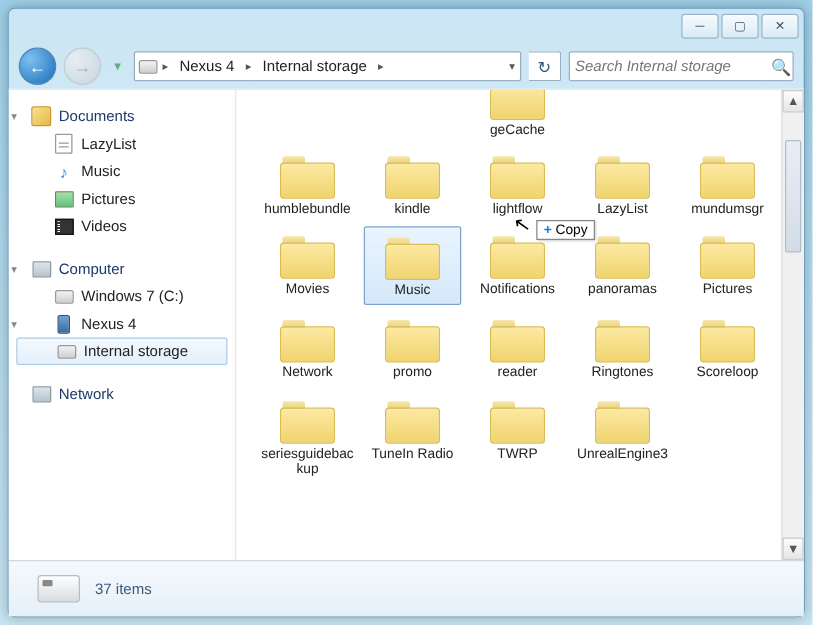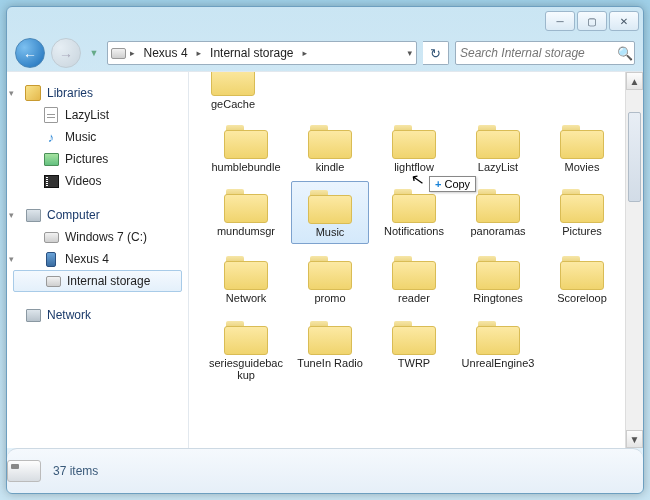--- a/index.html
+++ b/index.html
@@ -42,21 +42,21 @@
 .item .lbl { line-height:1.15; word-break:break-word; max-width:76px;}
 .folder { width:48px; height:40px; position:relative;}
 .folder::before { content:""; position:absolute; top:4px; left:4px; width:18px; height:8px; background:linear-gradient(#f6e6a8,#e8ce72); border-radius:2px 2px 0 0;}
 .folder::after { content:""; position:absolute; top:9px; left:2px; right:2px; bottom:2px; background:linear-gradient(#fce9a3,#f0d46e); border-radius:3px; border:1px solid #d9bc55;}
 .item.sel { background:linear-gradient(#eaf4fe,#d4e9fb); border:1px solid #7da2ce; border-radius:2px;}
 .item.ghost { opacity:0.55;}
 .item.partial { margin-top:-24px;}
 .copy-tip { position:absolute; font-size:11px; background:#fff; border:1px solid #888; padding:1px 5px; box-shadow:1px 1px 2px rgba(0,0,0,0.2); display:flex; align-items:center; gap:3px;}
 .copy-tip .plus { color:#1882d8; font-weight:bold;}
 .cursor { position:absolute; font-size:16px; color:#000; pointer-events:none; transform:rotate(-10deg);}
-.status { height:45px; background:linear-gradient(#f5f9fd,#e6eff8); border-top:1px solid #cdd9e3; display:flex; align-items:center; padding:4px 0; gap:12px; font-size:12px; color:#3a5a7a;border-radius:10px;}
+.status { height:45px; background:linear-gradient(#f5f9fd,#e6eff8); border-top:1px solid #cdd9e3; display:flex; align-items:center; padding:4px 23px; gap:12px; font-size:12px; color:#3a5a7a;}
 .status .drive { width:34px; height:22px; background:linear-gradient(#fefefe,#d8dde2); border:1px solid #bbb; border-radius:3px; position:relative;}
 .status .drive::after { content:""; position:absolute; top:3px; left:3px; width:8px; height:5px; background:#888; border-radius:1px;}
 .lib-ic { width:16px;height:16px;background:linear-gradient(135deg,#f9e38b,#e4b84c);border:1px solid #c89a30;border-radius:2px;}
 .doc-ic { width:14px;height:16px;background:#fff;border:1px solid #999;border-radius:1px;position:relative;}
 .doc-ic::after{content:"";position:absolute;top:3px;left:2px;right:2px;height:1px;box-shadow:0 0 #999,0 3px #999,0 6px #999;}
 .mus-ic { color:#3a8ed8;font-size:13px;}
 .pic-ic { width:15px;height:13px;background:linear-gradient(#a5e3a0,#64c080);border:1px solid #4a9058;border-radius:1px;}
 .vid-ic { width:15px;height:13px;background:#333;border:1px solid #111;position:relative;}
 .vid-ic::before{content:"";position:absolute;left:1px;top:1px;bottom:1px;width:2px;background:repeating-linear-gradient(#fff 0,#fff 1px,#333 1px,#333 2px);}
 .hg-ic { width:15px;height:15px;border-radius:50%;background:radial-gradient(#cfe9f9,#7db8dd);border:1px solid #5a98c2;}
@@ -102,21 +102,21 @@
 
 
   <div class="body">
     <div class="sidebar">
       <div class="sb-sec">
         <div class="sb-h">
             <span class="tri">▾</span>
             <span class="icon-s">
               <span class="lib-ic"></span>
             </span>
-            <span>Libraries</span>
+            <span>Documents</span>
           </div>
         <div class="sb-i">
             <span class="icon-s">
               <span class="doc-ic"></span>
             </span>
             <span>LazyList</span>
           </div>
         <div class="sb-i">
             <span class="icon-s mus-ic">♪</span>
             <span>Music</span>
@@ -167,21 +167,21 @@
             <span class="icon-s">
               <span class="net-ic"></span>
             </span>
             <span>Network</span>
           </div>
       </div>
     </div>
 
     <div class="content-wrap">
       <div class="content">
-        <div style="display:flex;justify-content:flex-start;margin-bottom:2px;">
+        <div style="display:flex;justify-content:center;margin-bottom:2px;">
           <div class="item partial" style="grid-column:3;">
             <div class="folder"></div>
             <div class="lbl">geCache</div>
           </div>
         </div>
         <div class="grid">
           <div class="item">
               <div class="folder"></div>
               <div class="lbl">humblebundle</div>
             </div>
@@ -193,25 +193,25 @@
               <div class="folder"></div>
               <div class="lbl">lightflow</div>
             </div>
           <div class="item">
               <div class="folder"></div>
               <div class="lbl">LazyList</div>
             </div>
 
           <div class="item">
               <div class="folder"></div>
+              <div class="lbl">mundumsgr</div>
+            </div>
+          <div class="item">
+              <div class="folder"></div>
               <div class="lbl">Movies</div>
-            </div>
-          <div class="item">
-              <div class="folder"></div>
-              <div class="lbl">mundumsgr</div>
             </div>
           <div class="item sel">
               <div class="folder"></div>
               <div class="lbl">Music</div>
             </div>
           <div class="item">
               <div class="folder"></div>
               <div class="lbl">Notifications</div>
             </div>
           <div class="item">

